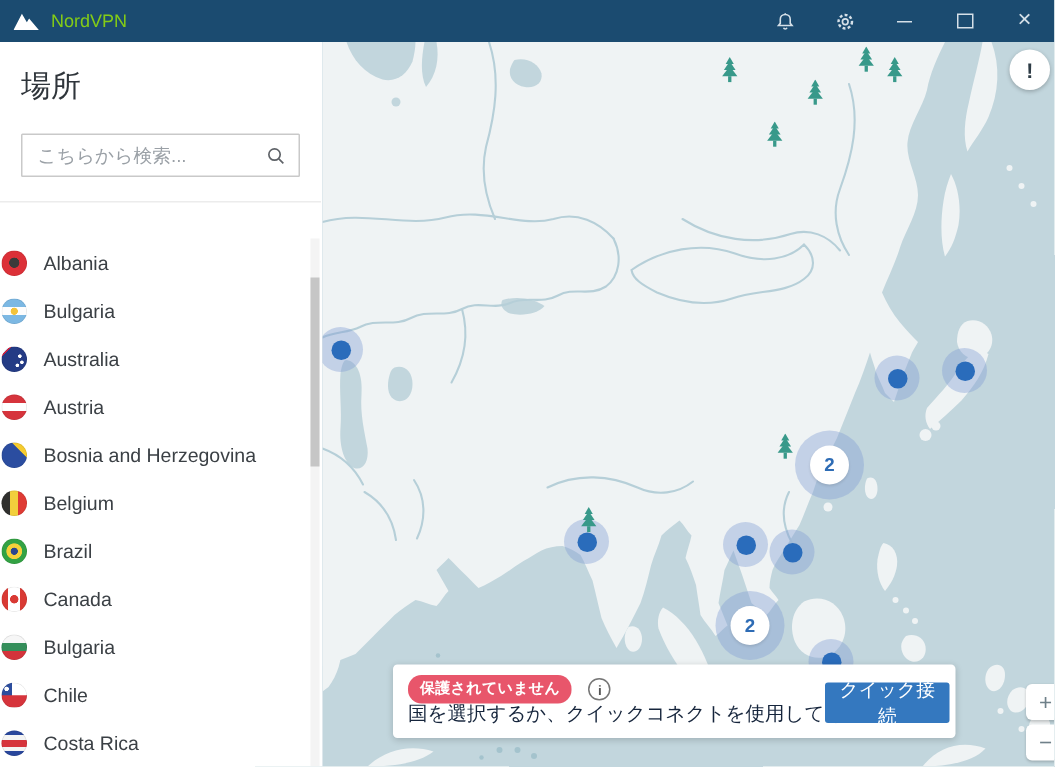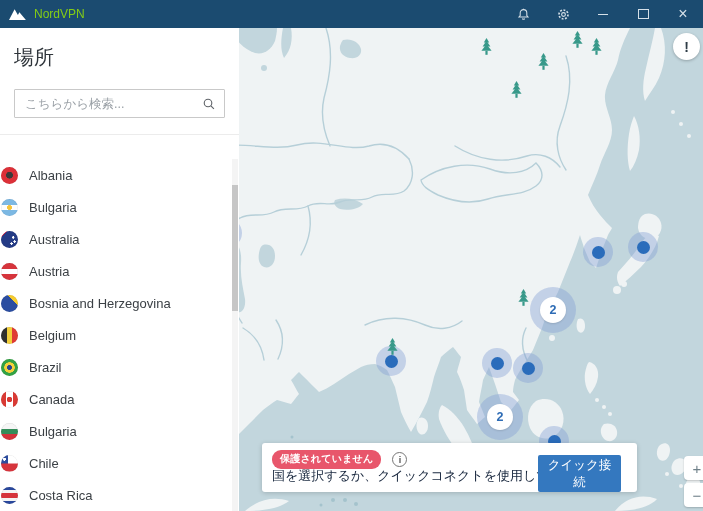--- a/index.html
+++ b/index.html
@@ -12,21 +12,21 @@
   .tb-logo{width:17px;height:12px;margin-right:8px;}
   .tb-title{color:#84cc16;font-size:12px;}
   .tb-right{margin-left:auto;display:flex;height:28px;}
   .tb-btn{width:40px;height:28px;display:flex;align-items:center;justify-content:center;background:transparent;border:none;cursor:pointer;color:#d5e0e8;padding:0;}
   .tb-btn svg{display:block;}
   .glyph-min{display:block;width:10px;height:1px;background:#d5e0e8;}
   .glyph-max{display:block;width:9px;height:8px;border:1px solid #d5e0e8;}
   .glyph-close{font-size:16px;line-height:1;color:#d5e0e8;}
 
   
-  .sidebar{position:absolute;left:0;top:28px;width:239px;bottom:0;background:#fff;z-index:20;}
+  .sidebar{position:absolute;left:0;top:28px;width:214px;bottom:0;background:#fff;z-index:20;}
   .sidebar-header{padding:16px 14px 0 14px;border-bottom:1px solid #ececec;}
   .sidebar-title{font-size:20px;font-weight:400;color:#2f353b;margin:0 0 18px 0;}
   .search-box{height:27px;border:1px solid #c9c9c9;border-radius:1px;display:flex;align-items:center;padding:0 8px;margin-bottom:16px;background:#fff;}
   .search-box input{flex:1;border:none;outline:none;font-size:12.5px;color:#3b82f6;font-family:"Liberation Sans",sans-serif;background:transparent;min-width:0;}
   .search-box input::placeholder{color:#9aa0a6;}
   .search-icon{flex:none;margin-left:6px;}
   .country-list{position:absolute;left:0;right:0;top:131px;bottom:0;overflow:hidden;}
   .country-row{height:32px;display:flex;align-items:center;padding-left:1px;cursor:pointer;}
   .flag{width:17px;height:17px;border-radius:50%;margin-right:11px;flex:none;background-repeat:no-repeat;box-shadow:inset 0 0 0 0.5px rgba(0,0,0,.10);}
   .country-name{font-size:13px;color:#3b4045;white-space:nowrap;}
@@ -59,21 +59,21 @@
   .marker .bubble{position:absolute;left:-13px;top:-13px;width:26px;height:26px;border-radius:50%;background:#fff;color:#2e6cb5;font-size:12.5px;font-weight:bold;text-align:center;line-height:26px;box-shadow:0 1px 2px rgba(0,0,0,.12);}
   .marker.tree{margin-left:-6px;}
 
   .alert-btn{position:absolute;right:3px;top:5px;width:27px;height:27px;border-radius:50%;background:#fff;border:none;box-shadow:0 1px 3px rgba(0,0,0,.25);color:#2e3c46;font-weight:bold;font-size:14px;cursor:pointer;z-index:8;display:flex;align-items:center;justify-content:center;font-family:"Liberation Sans",sans-serif;}
 
   .status-card{position:absolute;left:47px;top:415px;width:375px;height:49px;background:#fff;border-radius:3px;box-shadow:0 1px 5px rgba(0,0,0,.18);z-index:6;}
   .status-top{position:absolute;left:10px;top:7px;display:flex;align-items:center;}
   .status-badge{background:#e8566b;color:#fff;font-size:10px;font-weight:bold;border-radius:9px;padding:2px 8px 3px 8px;letter-spacing:.2px;}
   .info-icon{width:13px;height:13px;border:1px solid #767676;border-radius:50%;margin-left:11px;color:#555;font-size:9px;font-weight:bold;display:flex;align-items:center;justify-content:center;cursor:pointer;}
   .status-message{position:absolute;left:10px;bottom:7px;font-size:13px;color:#16253c;white-space:nowrap;}
-  .quick-connect{position:absolute;right:16px;top:12px;width:83px;height:37px;background:#3478bf;color:#fff;border:none;border-radius:2px;font-size:12.5px;cursor:pointer;font-family:"Liberation Sans",sans-serif;display:flex;align-items:center;justify-content:center;}
+  .quick-connect{position:absolute;right:4px;top:12px;width:83px;height:27px;background:#3478bf;color:#fff;border:none;border-radius:2px;font-size:12.5px;cursor:pointer;font-family:"Liberation Sans",sans-serif;display:flex;align-items:center;justify-content:center;}
 
   .zoom-controls{position:absolute;right:-7px;bottom:4px;z-index:7;display:flex;flex-direction:column;}
   .zoom-btn{width:26px;height:24px;background:#fff;border:none;border-radius:4px;box-shadow:0 1px 2px rgba(0,0,0,.2);color:#6f8089;font-size:15px;line-height:1;cursor:pointer;margin-top:3px;font-family:"Liberation Sans",sans-serif;}
 </style>
 </head>
 <body>
 
 <div class="app">
 
   <div class="titlebar">

